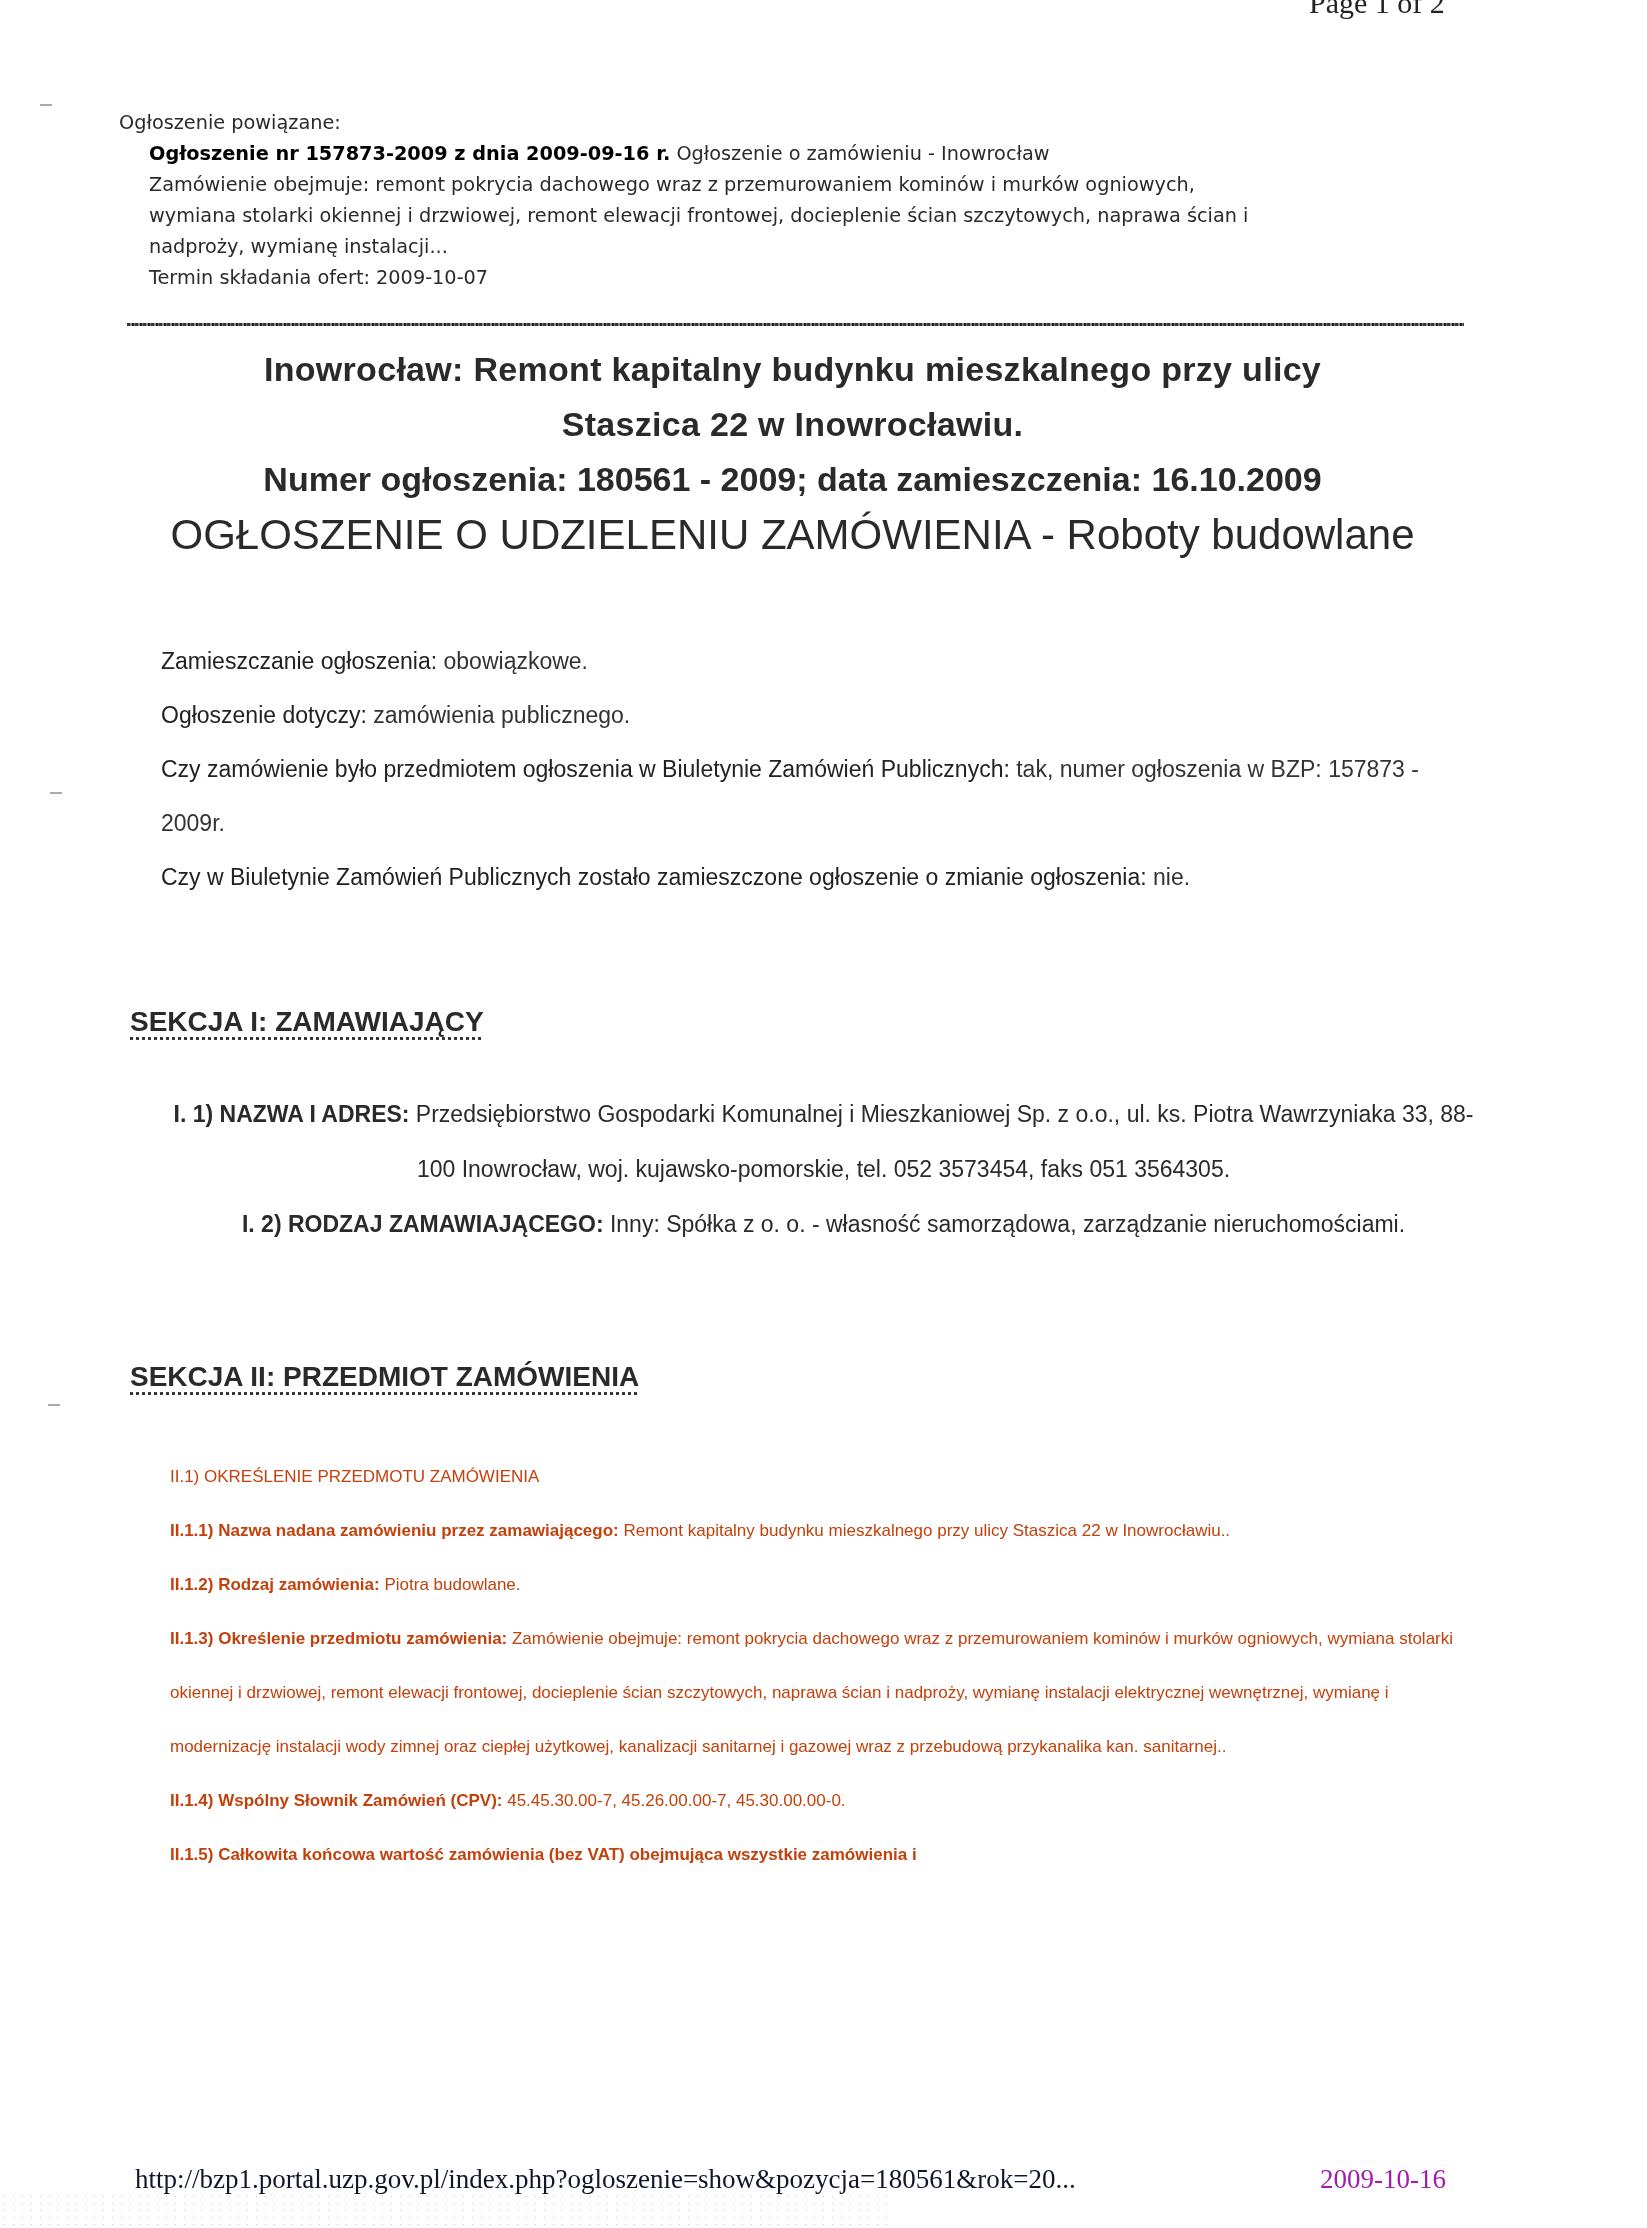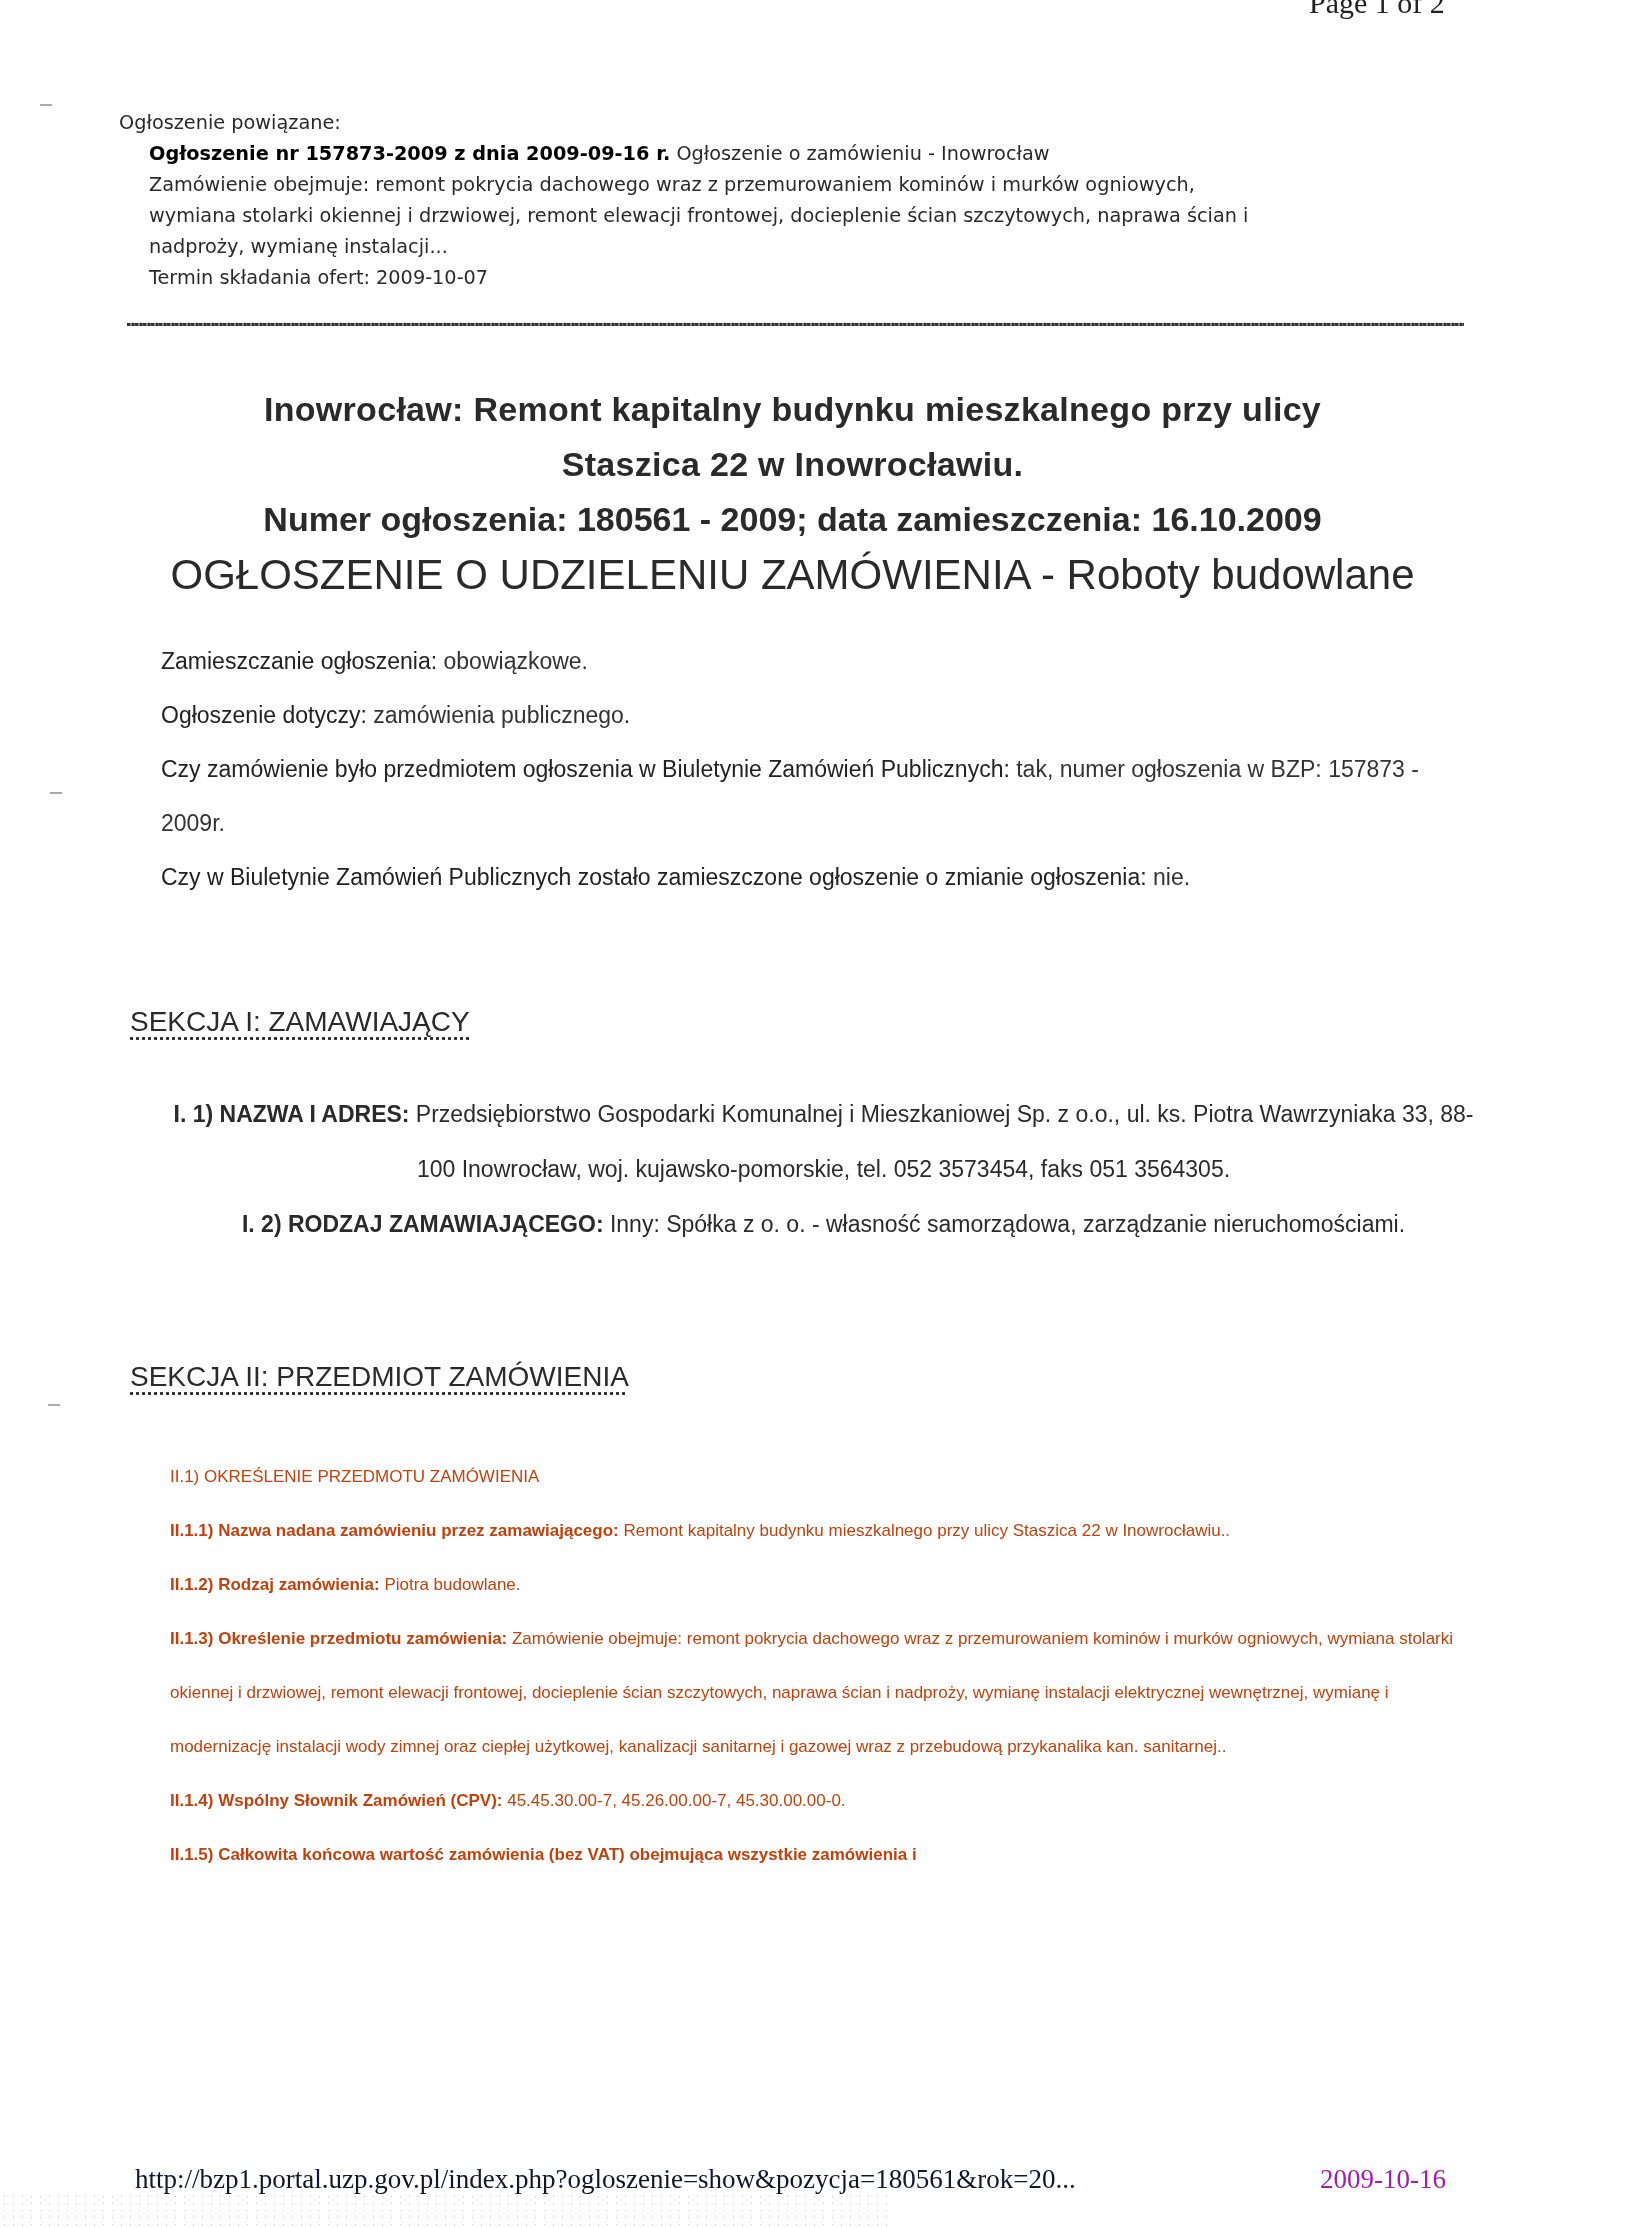--- a/index.html
+++ b/index.html
@@ -3,29 +3,29 @@
   <meta charset="utf-8">
   <style>
     html, body { margin: 0; padding: 0; background: #ffffff; }
     body { width: 1647px; height: 2229px; position: relative; overflow: hidden; color: #1a1a1a; }
     .page-header { position: absolute; top: -14px; left: 1309px; font-family: "Liberation Serif", serif; font-size: 30px; color: #222; }
     .related { position: absolute; left: 119px; top: 107px; width: 1366px; font-family: "DejaVu Sans", sans-serif; font-size: 19.3px; line-height: 31px; color: #2a2a2a; }
     .related .rel-label { margin-left: 0; }
     .related .rel-body { margin-left: 30px; }
     .related .rel-link { color: #000000; font-weight: bold; }
     .hr-rule { position: absolute; left: 127px; top: 323px; width: 1337px; height: 3px; background: repeating-linear-gradient(90deg, #333 0 3px, #888 3px 5px, #222 5px 7px, #777 7px 8px); }
-    .title-block { position: absolute; left: 149px; top: 342px; width: 1287px; text-align: center; font-family: "Liberation Sans", sans-serif; margin-top: 40px; }
+    .title-block { position: absolute; left: 149px; top: 342px; width: 1287px; text-align: center; font-family: "Liberation Sans", sans-serif; }
     .title-block .t1 { font-size: 34px; font-weight: bold; line-height: 55px; color: #2a2a2a; letter-spacing: 0.3px; }
     .title-block .t2 { font-size: 34px; font-weight: bold; line-height: 55px; color: #2a2a2a; margin-top: 0; }
     .title-block .t3 { font-size: 42px; font-weight: normal; line-height: 55px; color: #2a2a2a; }
     .content { position: absolute; left: 161px; top: 634px; width: 1287px; font-family: "Liberation Sans", sans-serif; font-size: 23px; line-height: 54px; color: #2a2a2a; }
     .content p { margin: 0; }
     .content b { font-weight: normal; color: #222; }
     .content .val { color: #333; }
-    .section-head { font-family: "Liberation Sans", sans-serif; font-weight: normal; font-size: 28px; text-decoration: underline; text-decoration-style: dotted; text-underline-offset: 6px; color: #2a2a2a; position: absolute; left: 130px; }
+    .section-head { font-family: "Liberation Sans", sans-serif; font-weight: bold; font-size: 28px; text-decoration: underline; text-decoration-style: dotted; text-underline-offset: 6px; color: #2a2a2a; position: absolute; left: 130px; }
     .sec1 { top: 1006px; }
     .sec2 { top: 1361px; }
     .block-s1 { position: absolute; left: 170px; top: 1087px; width: 1307px; font-family: "Liberation Sans", sans-serif; font-size: 23px; line-height: 55px; color: #2a2a2a; text-align: center; }
     .block-s2 { position: absolute; left: 170px; top: 1450px; width: 1317px; font-family: Liberation Sans, sans-serif; font-size: 17px; line-height: 54px; color: #c2410c; }
     .block-s1 p, .block-s2 p { margin: 0; }
     .footer-url { position: absolute; left: 135px; top: 2164px; font-family: "Liberation Serif", serif; font-size: 27px; color: #0f172a; }
     .footer-date { position: absolute; left: 1320px; top: 2164px; font-family: "Liberation Serif", serif; font-size: 27px; color: #a21caf; }
     .scan-noise { position: absolute; left: 0; top: 2193px; width: 891px; height: 36px; background-image: radial-gradient(#999 0.6px, transparent 0.8px); background-size: 9px 7px; opacity: 0.55; }
     .mark { position: absolute; width: 12px; height: 2px; background: #aaa; }
   </style>

